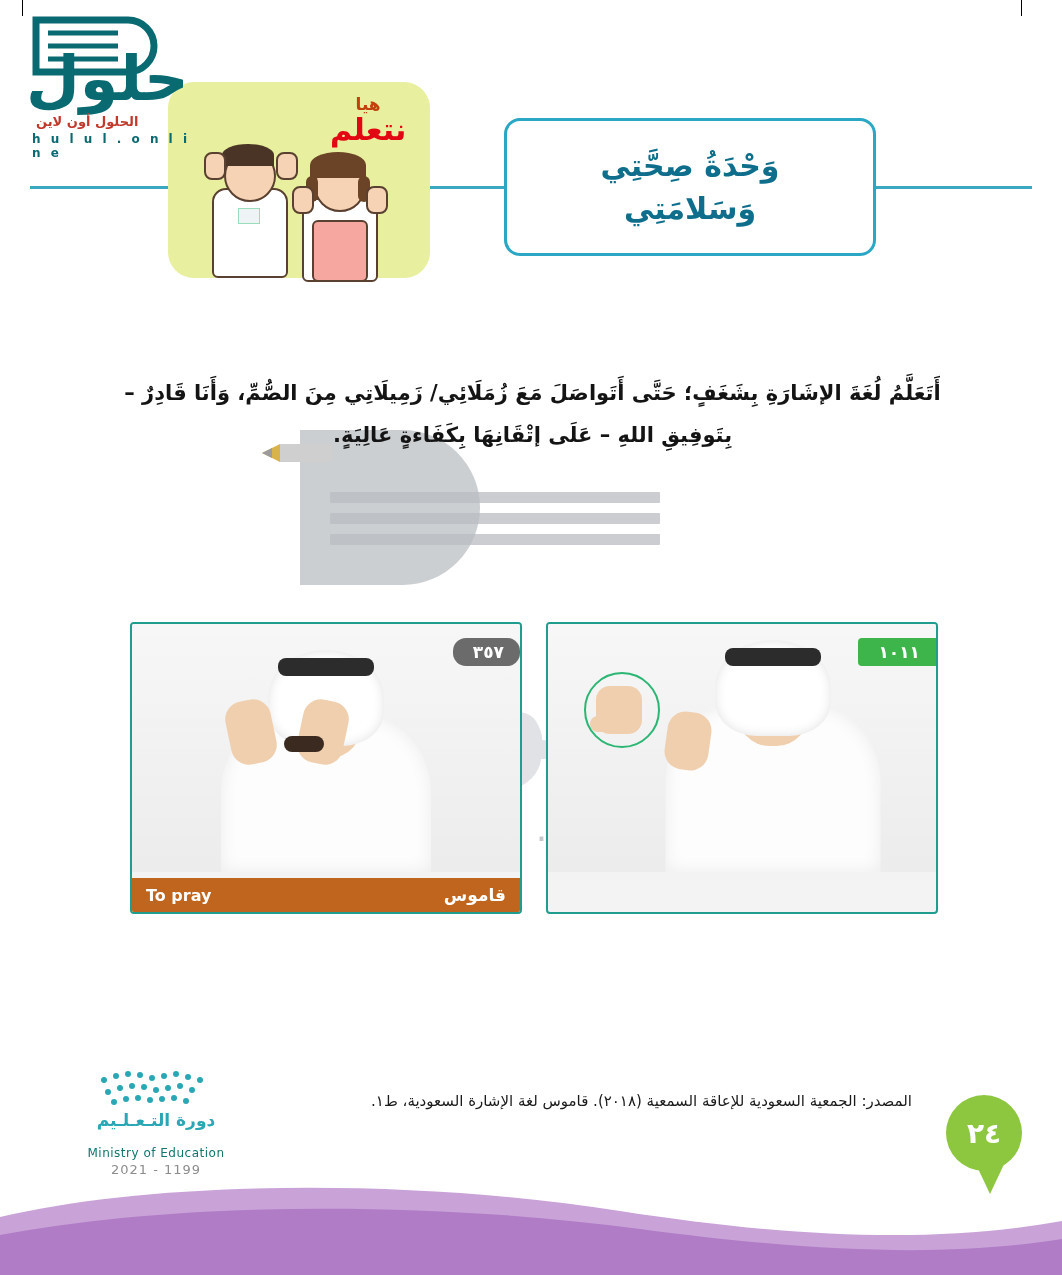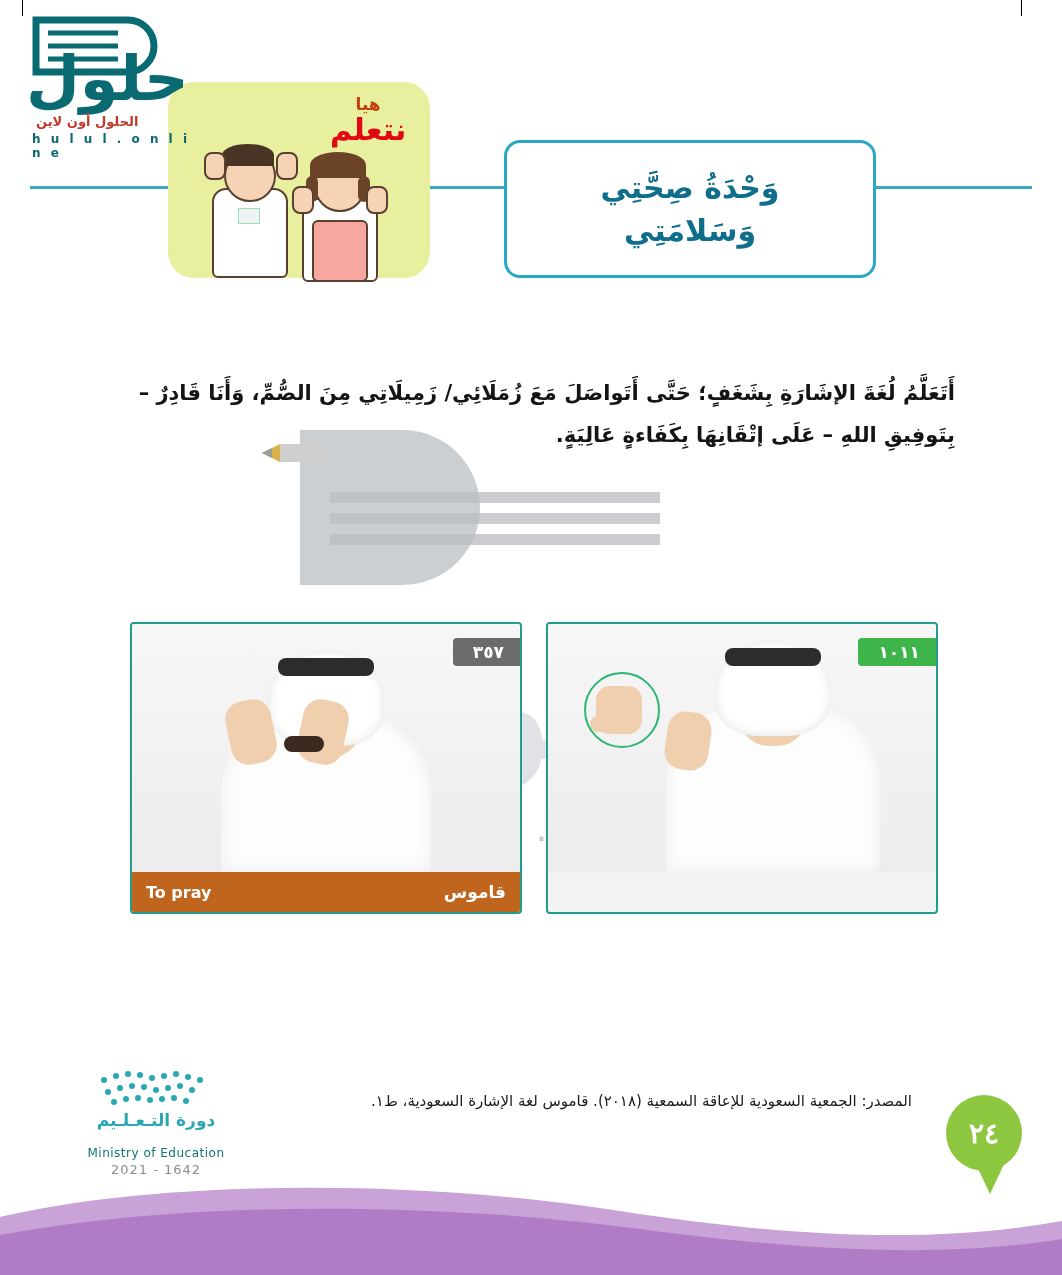--- a/index.html
+++ b/index.html
@@ -144,21 +144,20 @@
     width: 366px;
     height: 132px;
     border: 3px solid #2aa7c4;
     border-radius: 16px;
     background: #fff;
     z-index: 10;
     display: flex;
     flex-direction: column;
     align-items: center;
     justify-content: center;
-    margin-top: 22px;
   }
   .unit-line {
     font-size: 30px;
     font-weight: 700;
     color: #0e6e8c;
     direction: rtl;
     line-height: 1.45;
   }
 
   .illus {
@@ -216,21 +215,21 @@
     border: 2px solid #5a4030;
   }
 
   
   .para {
     position: absolute;
     left: 110px;
     top: 372px;
     width: 845px;
     direction: rtl;
-    text-align: right;
+    text-align: center;
     font-size: 21px;
     line-height: 2.0;
     color: #141414;
     z-index: 20;
     font-weight: 600;
   }
 
   
   .pencil {
     position: absolute;
@@ -275,21 +274,21 @@
     color: #fff;
     font-size: 17px;
     font-weight: 700;
     border-radius: 4px 0 0 4px;
     z-index: 4;
     direction: rtl;
   }
   .card-bar {
     position: absolute;
     left: 0; right: 0; bottom: 0;
-    height: 40px;
+    height: 34px;
     display: flex;
     align-items: center;
     justify-content: space-between;
     padding: 17px 14px;
     color: #fff;
     box-sizing: border-box;
     margin-top: 12px;
   }
   .card-en { font-size: 16px; font-weight: 700; }
   .card-ar { font-size: 17px; font-weight: 700; direction: rtl; }
@@ -399,21 +398,20 @@
     height: 76px;
     background: #8dc63f;
     border-radius: 50%;
     display: flex;
     align-items: center;
     justify-content: center;
     color: #fff;
     font-size: 28px;
     font-weight: 700;
     z-index: 22;
-    font-family: Liberation Serif, serif;
   }
   .page-tail {
     position: absolute;
     right: 56px;
     top: 1160px;
     width: 0; height: 0;
     border-left: 16px solid transparent;
     border-right: 16px solid transparent;
     border-top: 34px solid #8dc63f;
     z-index: 21;
@@ -506,21 +504,21 @@
   <div class="card">
     <div class="card-photo">
       <div class="fig-thobe" style="width:210px;height:160px;"></div>
       <div class="fig-head" style="top:52px;"></div>
       <div class="fig-ghutra" style="top:26px;"></div>
       <div class="fig-igal" style="top:34px;"></div>
       <div class="fig-hand" style="left:96px; top:76px; transform:rotate(-12deg);"></div>
       <div class="fig-hand" style="left:168px; top:76px; transform:rotate(12deg);"></div>
       <div style="position:absolute;left:152px;top:112px;width:40px;height:16px;background:#3a2a20;border-radius:8px;"></div>
     </div>
-    <div class="card-num" style="background:#6b6b6b;">٣٥٧</div>
+    <div class="card-num" style="background:#6b6b6b;border-radius:13px;">٣٥٧</div>
     <div class="card-bar" style="background:#c0651d;">
       <span class="card-en">To pray</span>
       <span class="card-ar">قاموس</span>
     </div>
   </div>
 
   <div class="card">
     <div class="card-photo">
       <div class="fig-thobe" style="left:58%; width:215px;height:170px;"></div>
       <div class="fig-head" style="left:58%; top:40px;"></div>
@@ -561,21 +559,21 @@
           <circle cx="42" cy="30" r="3"></circle>
         <circle cx="54" cy="32" r="3"></circle>
           <circle cx="66" cy="31" r="3"></circle>
           <circle cx="78" cy="30" r="3"></circle>
         <circle cx="90" cy="33" r="3"></circle>
       </g>
     </svg>
   </div>
   <div class="moe-ar">دورة التـعـلـيم</div>
   <div class="moe-en">Ministry of Education</div>
-  <div class="moe-yr">2021 - 1642</div>
+  <div class="moe-yr">2021 - 1199</div>
 </div>
 
 <div class="source">المصدر: الجمعية السعودية للإعاقة السمعية (٢٠١٨). قاموس لغة الإشارة السعودية، ط١.</div>
 
 <div class="page-tail"></div>
 <div class="page-badge">٢٤</div>
 
 <svg class="footer-wave" viewBox="0 0 1062 110" preserveAspectRatio="none">
   <path d="M0,52 C160,14 420,14 620,46 C800,74 940,78 1062,56 L1062,110 L0,110 Z" fill="#c9a2d8"></path>
   <path d="M0,70 C180,36 430,36 640,64 C820,88 950,92 1062,74 L1062,110 L0,110 Z" fill="#b07cc6"></path>

